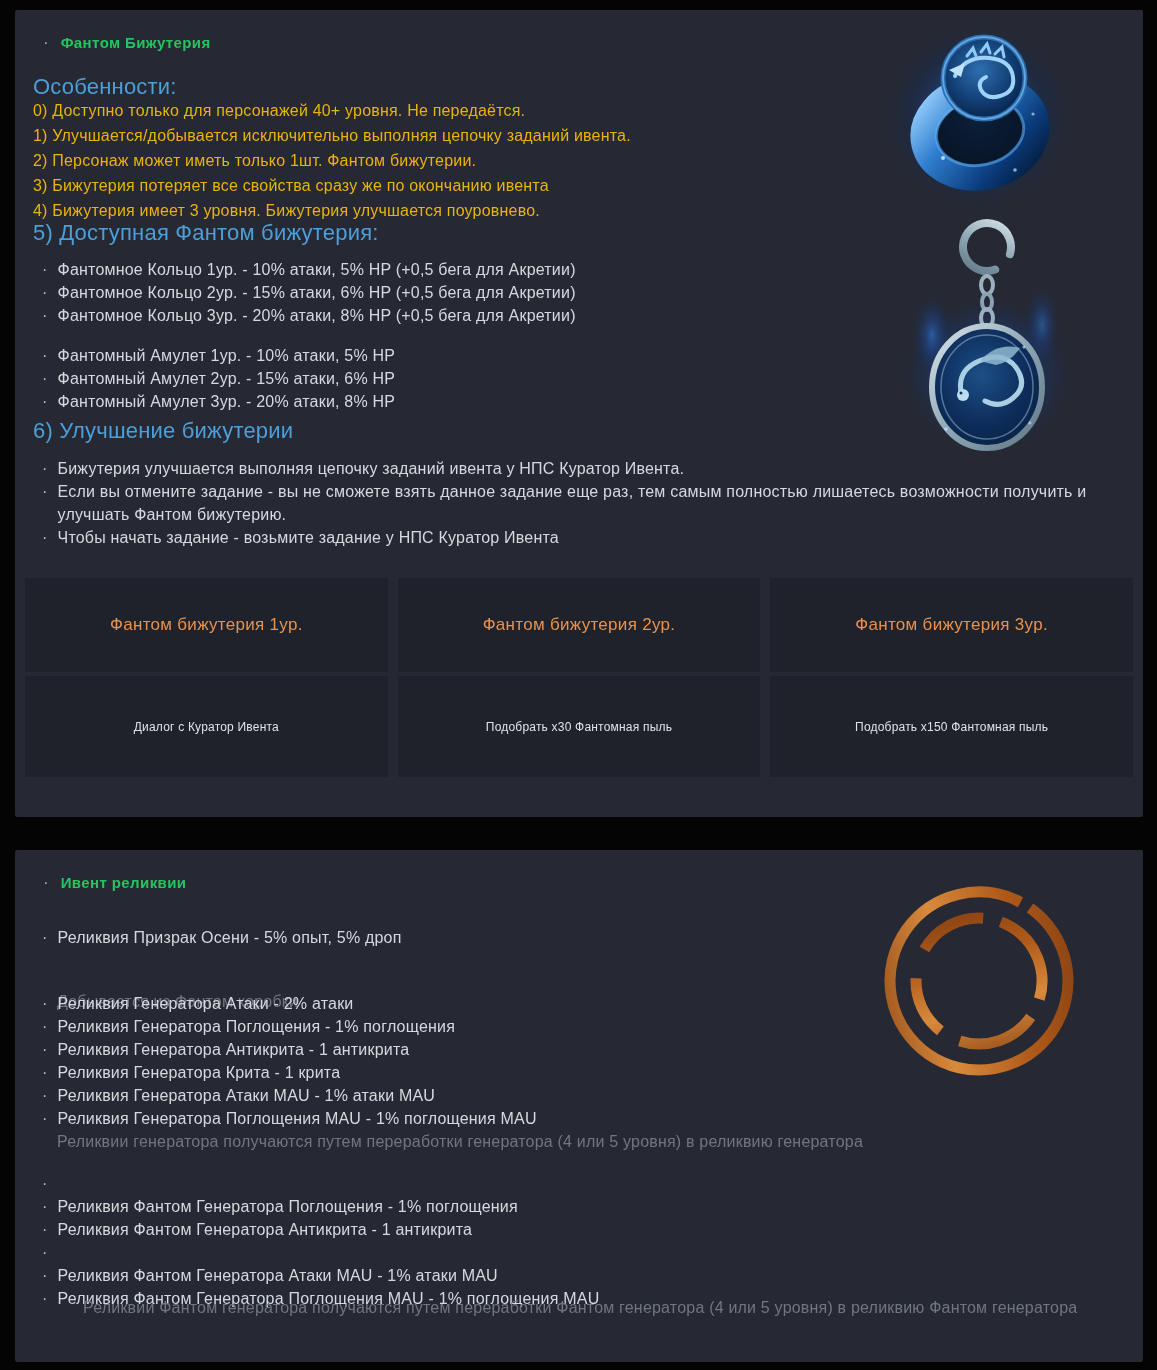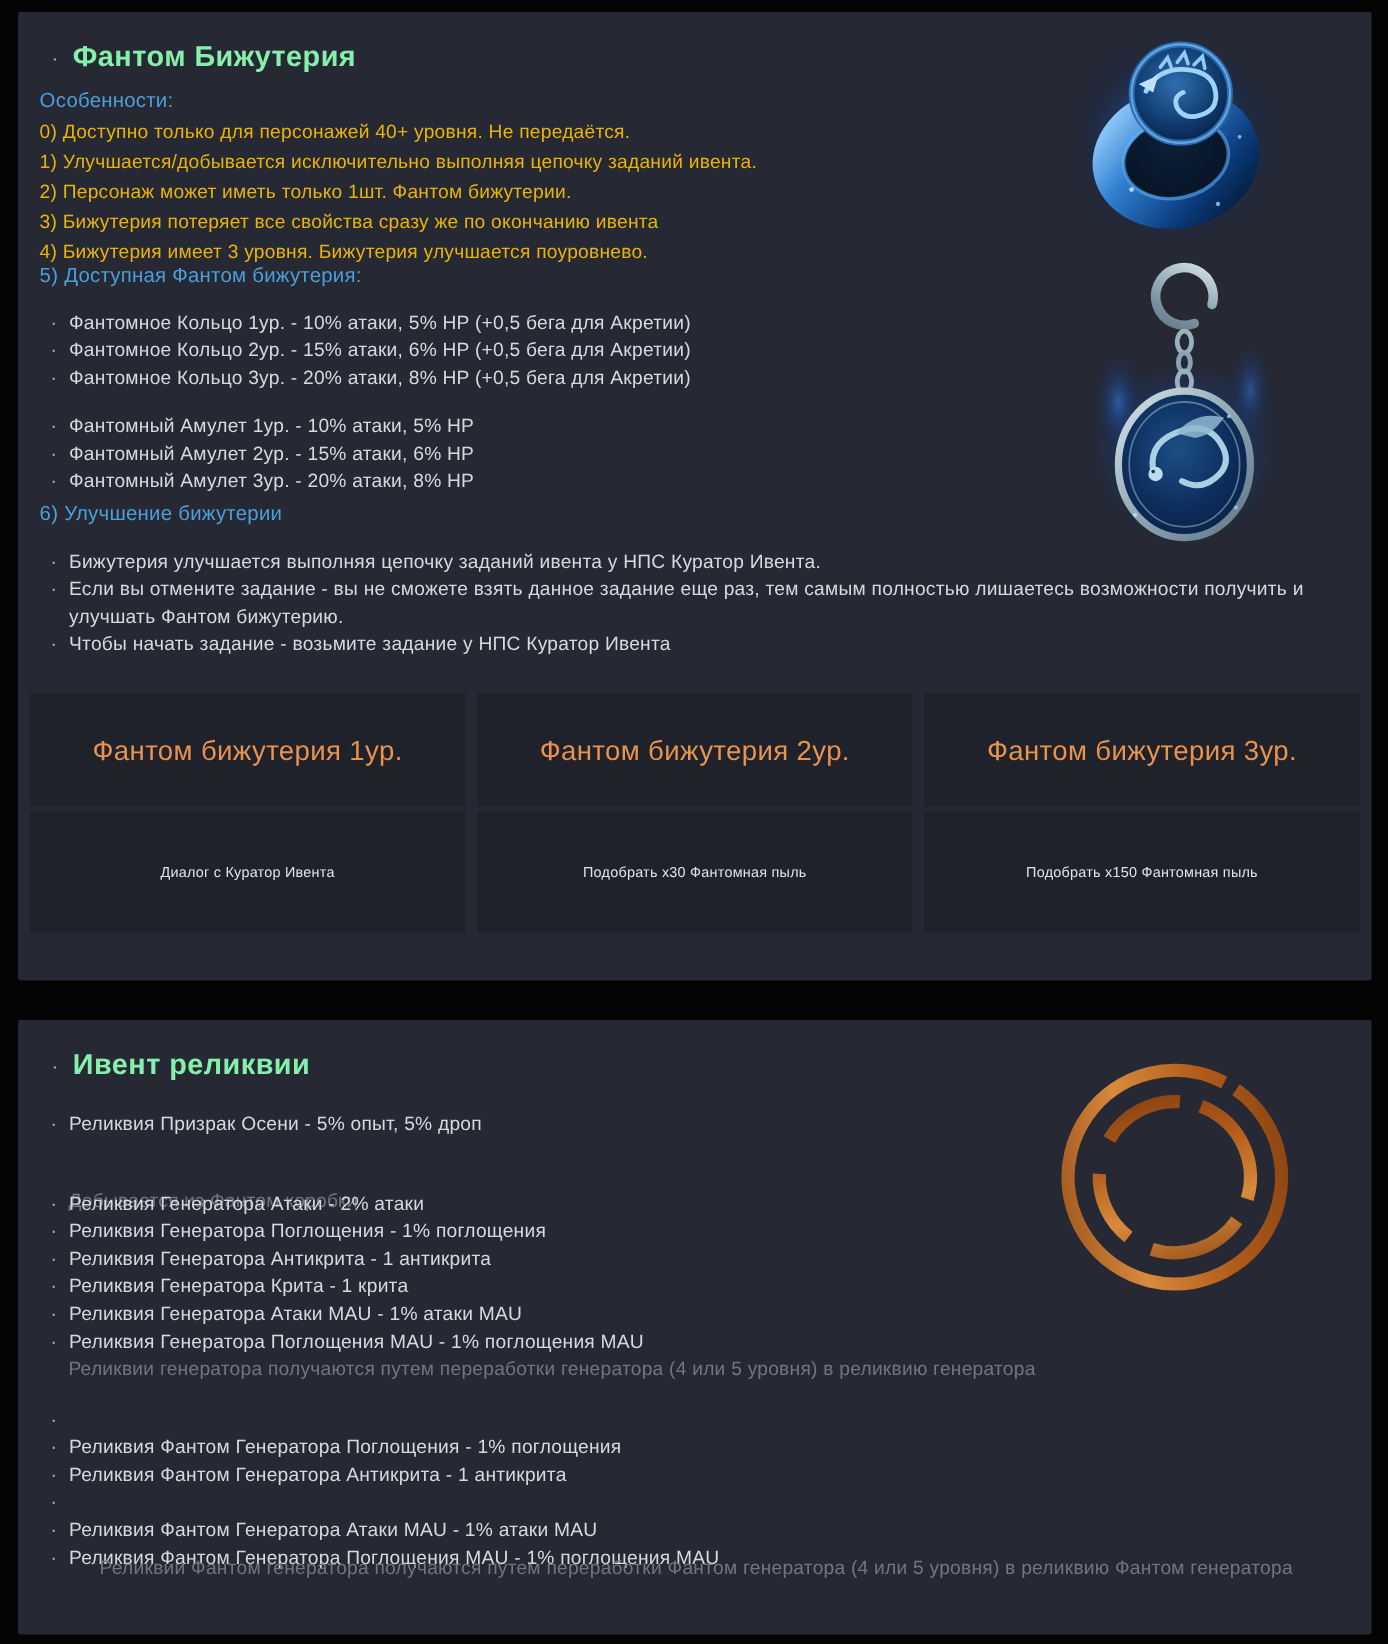--- a/index.html
+++ b/index.html
@@ -12,43 +12,43 @@
   .panel{
     position:absolute;left:15px;width:1128px;
     background:#262933;border-radius:2px;
   }
   #panel1{top:10px;height:807px;}
   #panel2{top:850px;height:512px;}
 
   
   .ptitle{position:absolute;left:28px;display:flex;align-items:center;gap:12px;}
   .ptitle .bdot{color:#a7adb6;font-size:17px;line-height:1;}
-  .ptitle .ttext{color:#86efac;font-size:24px;letter-spacing:.4px;font-weight:bold;}
-
-  .sheading{position:absolute;left:18px;color:#4d9fd9;font-size:17px;letter-spacing:.2px;}
+  .ptitle .ttext{color:#22c55e;font-size:15px;letter-spacing:.4px;font-weight:bold;}
+
+  .sheading{position:absolute;left:18px;color:#4d9fd9;font-size:22px;letter-spacing:.2px;}
 
   .features{position:absolute;left:18px;color:#eab308;font-size:16px;line-height:25px;letter-spacing:.2px;}
 
   ul.blist{position:absolute;left:0;margin:0;padding:0;list-style:none;width:1110px;}
   ul.blist li{display:flex;align-items:flex-start;padding-left:27px;column-gap:10px;
               color:#d6dade;font-size:16px;line-height:23px;letter-spacing:.2px;}
   ul.blist .bdot{color:#b9bec5;flex:0 0 auto;}
   ul.blist .btext{max-width:1050px;}
 
   .note{color:#70767f;font-size:16px;line-height:23px;letter-spacing:.2px;padding-left:42px;}
   .note-abs{position:absolute;left:0;width:1080px;}
 
   
   .cards{
     position:absolute;left:10px;top:568px;width:1108px;
     display:grid;grid-template-columns:1fr 1fr 1fr;grid-template-rows:94px 101px;
     gap:4px 10px;
   }
   .cell{background:#1f222a;display:flex;align-items:center;justify-content:center;text-align:center;}
-  .cell.titlecell{color:#e8924e;font-size:23px;letter-spacing:.3px;}
+  .cell.titlecell{color:#e8924e;font-size:17px;letter-spacing:.3px;}
   .cell.reqcell{color:#dfe3e8;font-size:12px;letter-spacing:.2px;}
 
   
   .art{position:absolute;pointer-events:none;}
   #ring-art{left:868px;top:8px;width:195px;height:190px;}
   #amulet-art{left:885px;top:205px;width:175px;height:238px;}
   #relic-art{left:864px;top:31px;width:200px;height:200px;}
 </style>
 </head>
 <body>

